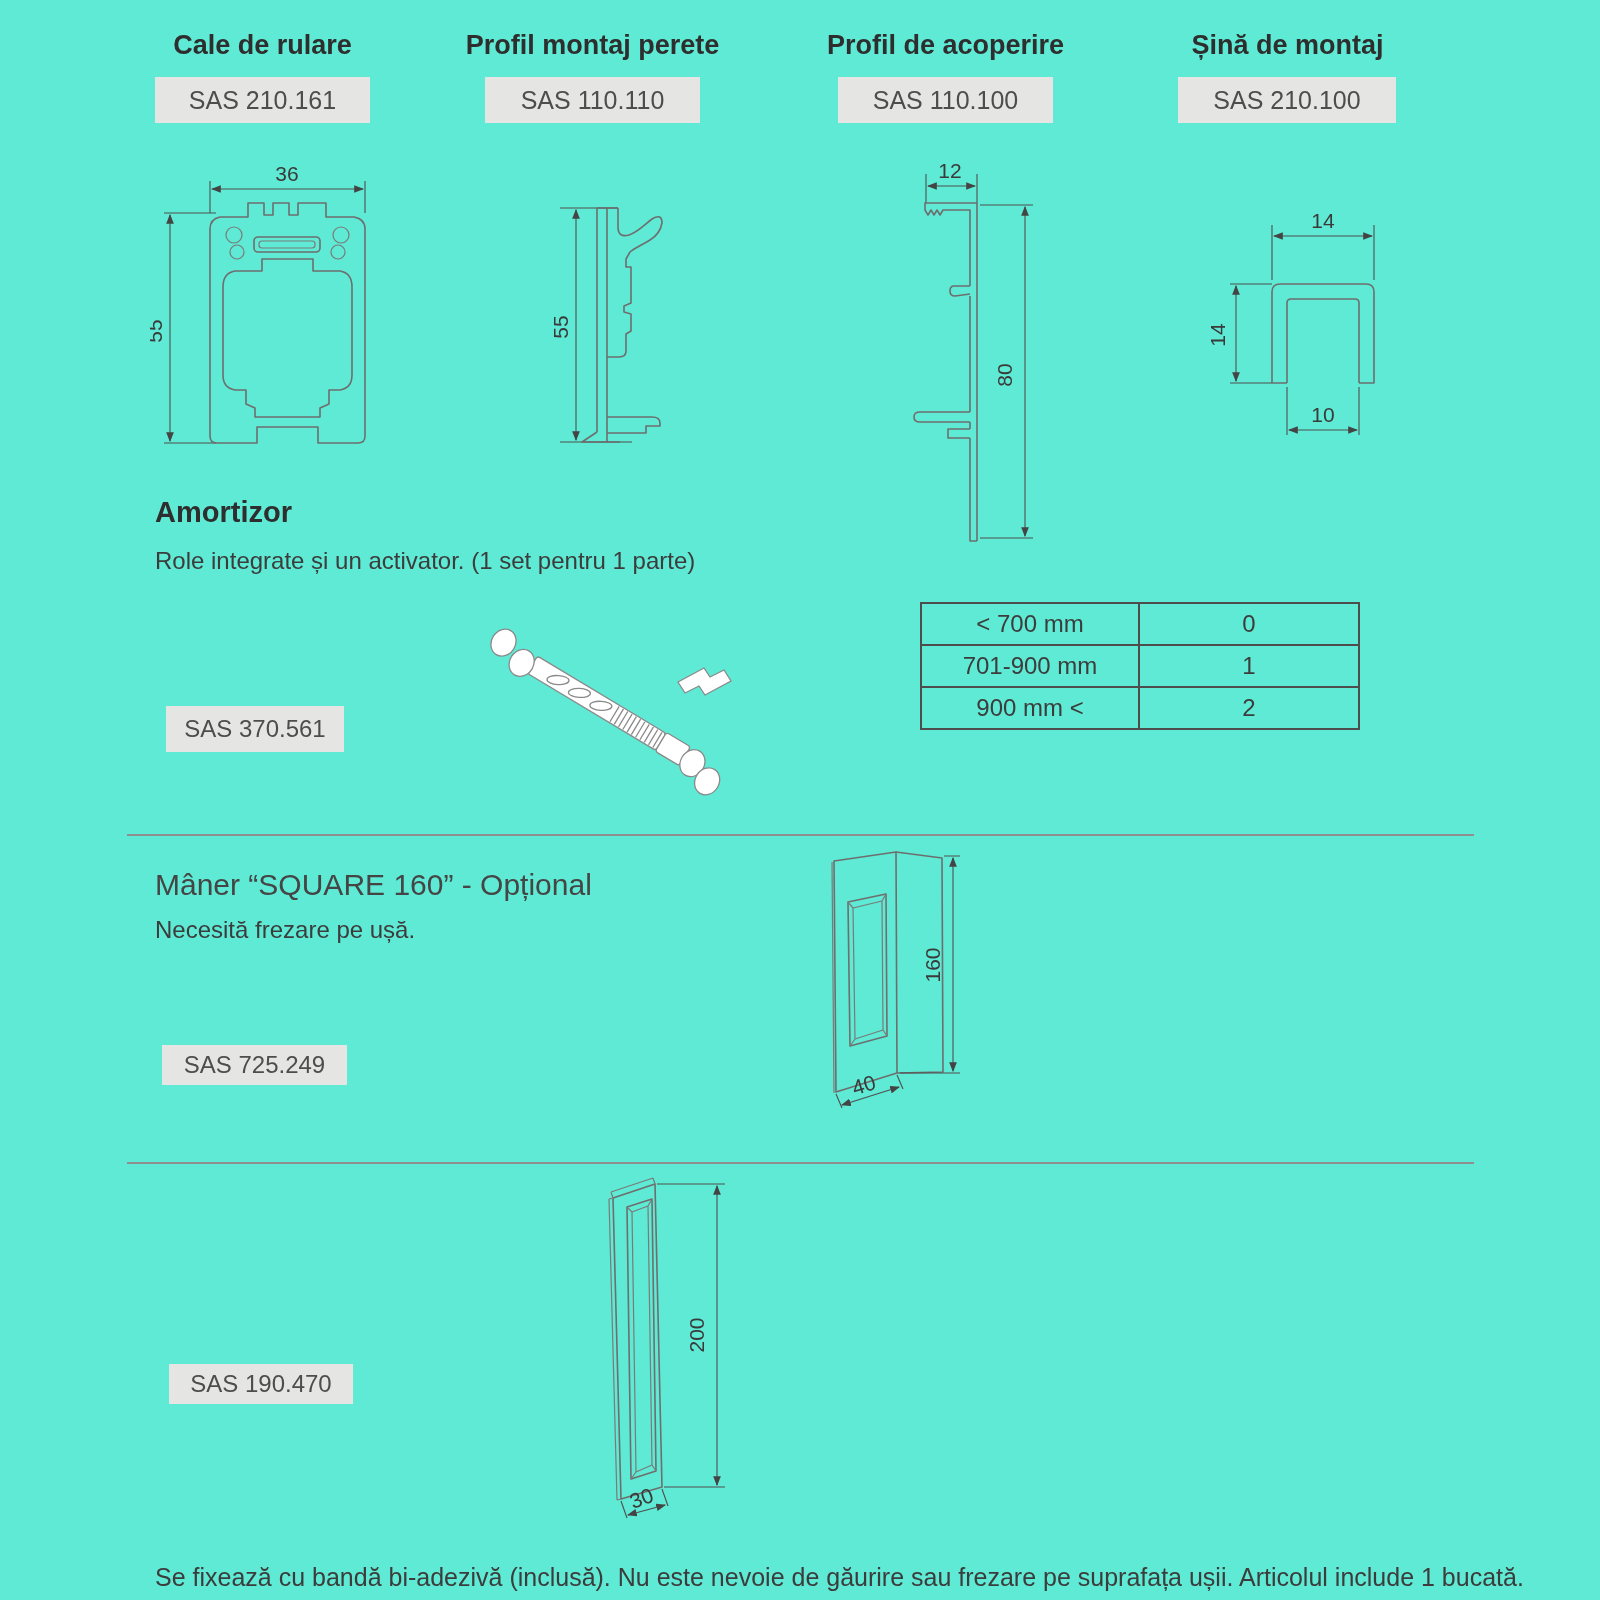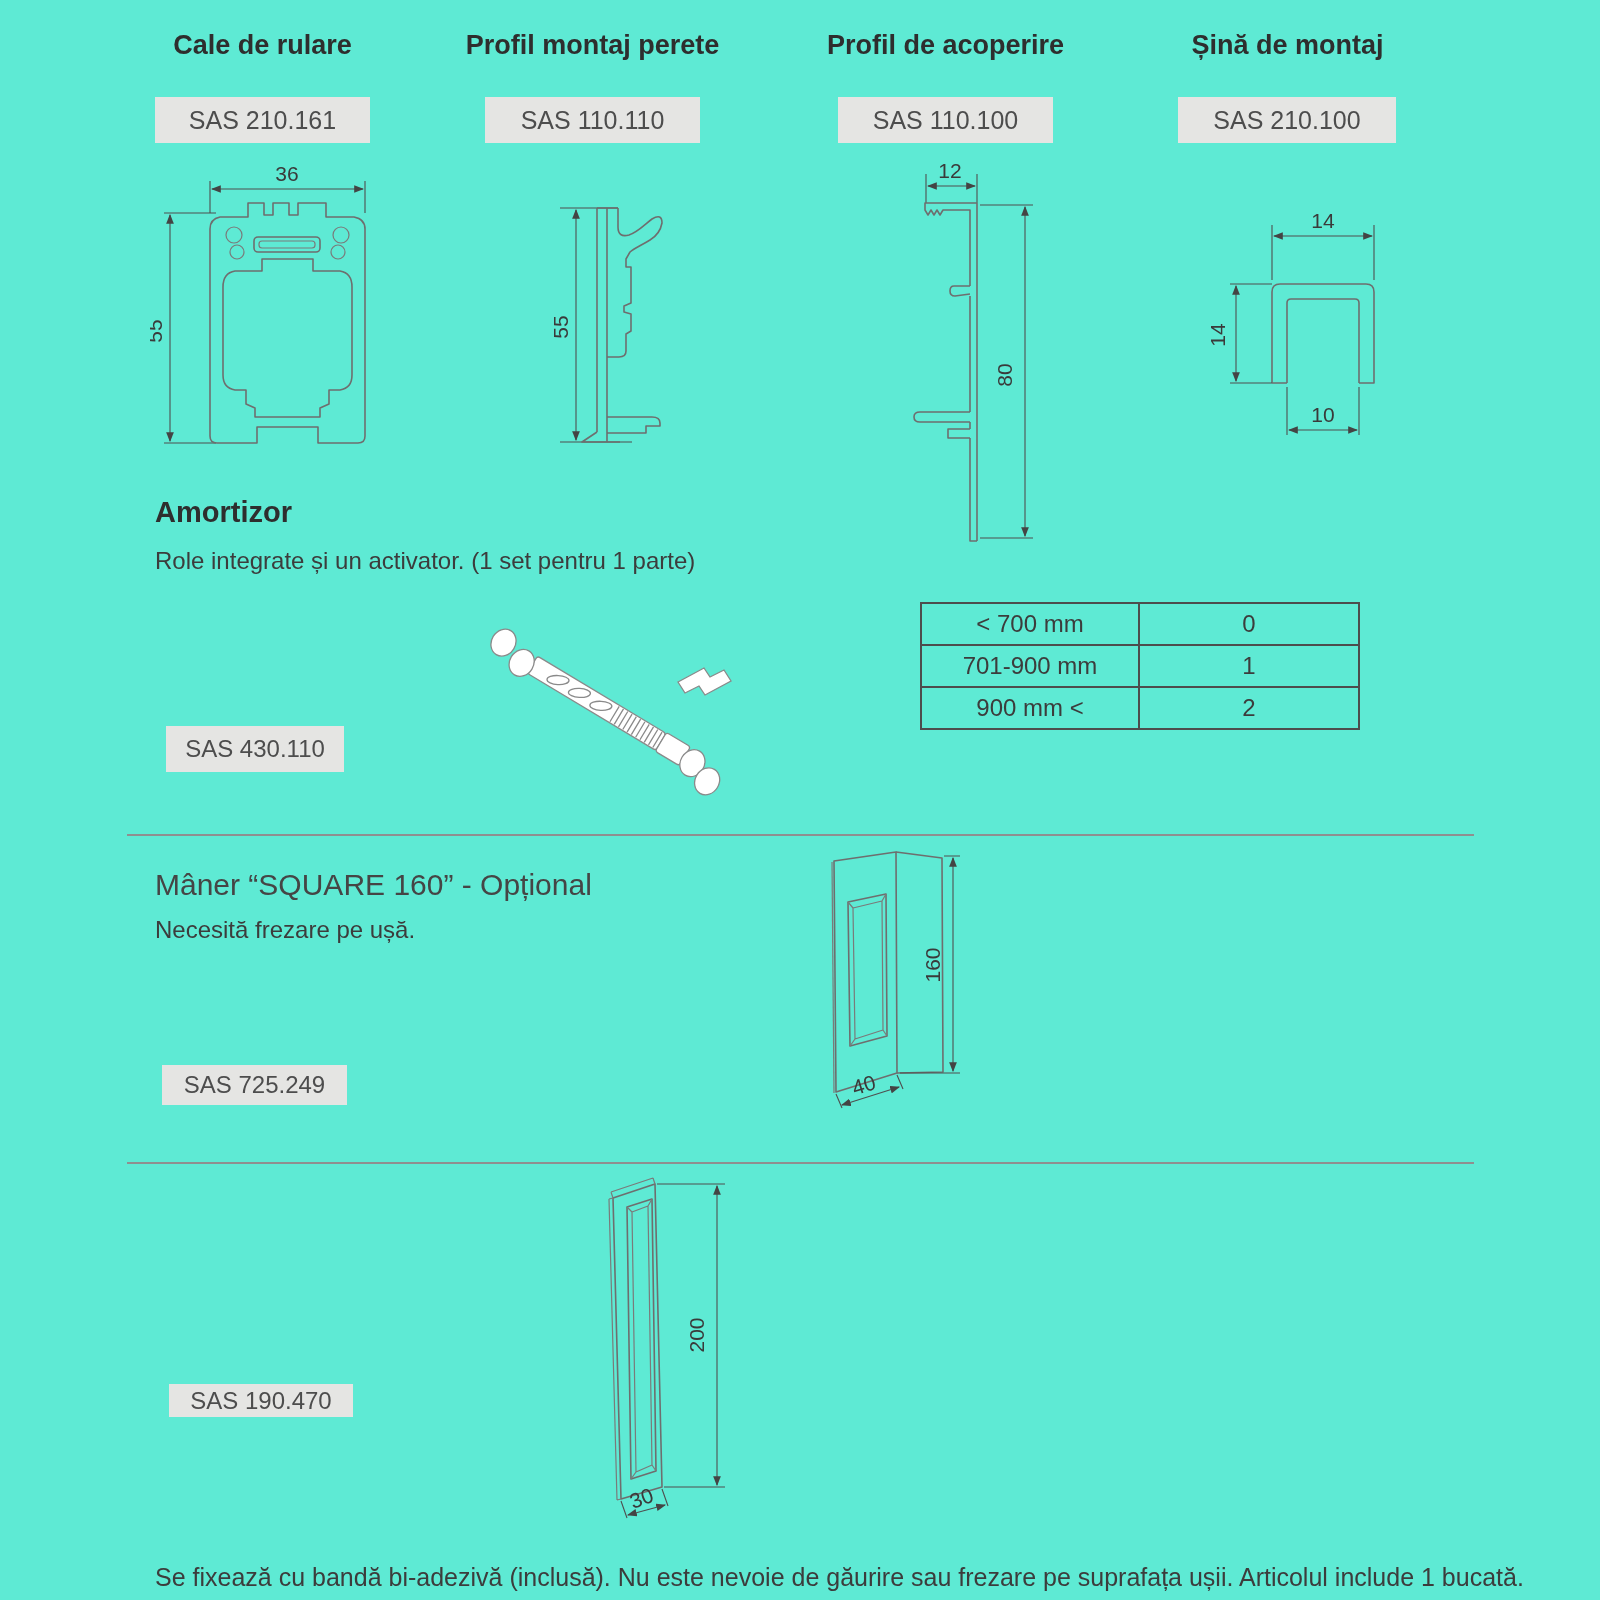--- a/index.html
+++ b/index.html
@@ -1,21 +1,21 @@
 <!DOCTYPE html>
 <html><head>
 <meta charset="utf-8">
 <style>
   html,body{margin:0;padding:0;background:#fff;}
   .page{position:relative;width:1600px;height:1600px;background:#5eead4;
         font-family:"Liberation Sans", sans-serif;color:#3a3a3a;overflow:hidden;}
   .abs{position:absolute;}
   .col-title{font-weight:bold;font-size:27px;color:#2e2e2e;text-align:center;white-space:nowrap;}
   .sas-box{background:#e5e5e3;color:#4d4d4d;font-size:25px;text-align:center;
-           display:flex;align-items:center;justify-content:center;margin-top:20px;}
+           display:flex;align-items:center;justify-content:center;}
   .h-bold{font-weight:bold;font-size:29px;color:#2e2e2e;}
   .body-text{font-size:24px;color:#3c3c3c;}
   .section-title{font-size:30px;color:#454545;}
   .divider{height:2px;background:#8f8f8f;}
   .amr-table{width:440px;}
   .amr-head{display:flex;height:46px;}
   .amr-head div{font-size:24px;color:#3c3c3c;display:flex;align-items:center;justify-content:center;}
   .amr-head div:nth-child(1){width:219px;}
   .amr-head div:nth-child(2){width:221px;}
   .amr-grid{border:2px solid #4d4d4d;}
@@ -133,21 +133,21 @@
     <line class="dim" x1="41" y1="91" x2="41" y2="186" marker-start="url(#a4)" marker-end="url(#a4)"></line>
     <text transform="translate(30,140) rotate(-90)" text-anchor="middle">14</text>
 
     <path class="dim" d="M92,192 V240 M164,192 V240"></path>
     <line class="dim" x1="94" y1="235" x2="162" y2="235" marker-start="url(#a4)" marker-end="url(#a4)"></line>
     <text x="128" y="227" text-anchor="middle">10</text>
   </svg>
 
   <div class="abs h-bold" style="left:155px;top:496px;">Amortizor</div>
   <div class="abs body-text" style="left:155px;top:547px;">Role integrate și un activator. (1 set pentru 1 parte)</div>
-  <div class="abs sas-box" style="left:166px;top:706px;width:178px;height:46px;font-size:24px;">SAS 430.110</div>
+  <div class="abs sas-box" style="left:166px;top:706px;width:178px;height:46px;font-size:24px;">SAS 370.561</div>
 
   <svg class="abs" style="left:470px;top:618px;" width="320" height="215" viewBox="0 0 320 215">
     <g transform="translate(28,26) rotate(31)" fill="#ffffff" stroke="#8a8a8a" stroke-width="1.3">
       <rect x="40" y="-10" width="150" height="20" rx="3"></rect>
       <rect x="190" y="-11" width="28" height="22" rx="3"></rect>
       <ellipse cx="4" cy="-4" rx="12" ry="14"></ellipse>
       <ellipse cx="30" cy="4" rx="12" ry="14"></ellipse>
       <ellipse cx="70" cy="0" rx="11" ry="4.5" transform="rotate(-28 70 0)"></ellipse>
       <ellipse cx="95" cy="0" rx="11" ry="4.5" transform="rotate(-28 95 0)"></ellipse>
       <ellipse cx="120" cy="0" rx="11" ry="4.5" transform="rotate(-28 120 0)"></ellipse>
@@ -200,21 +200,21 @@
     <line class="dim" x1="153" y1="18" x2="153" y2="231" marker-start="url(#a5)" marker-end="url(#a5)"></line>
     <text transform="translate(140,125) rotate(-90)" text-anchor="middle">160</text>
 
     <path class="dim" d="M36,254 L42,268 M97,235 L103,249"></path>
     <line class="dim" x1="42" y1="265" x2="99" y2="247" marker-start="url(#a5)" marker-end="url(#a5)"></line>
     <text transform="translate(66,252) rotate(-17)" text-anchor="middle">40</text>
   </svg>
 
   <div class="abs divider" style="left:127px;top:1162px;width:1347px;"></div>
 
-  <div class="abs sas-box" style="left:169px;top:1364px;width:184px;height:33px;font-size:24px;">SAS 190.470</div>
+  <div class="abs sas-box" style="left:169px;top:1364px;width:184px;height:40px;font-size:24px;">SAS 190.470</div>
 
   <svg class="abs" style="left:580px;top:1165px;" width="190" height="360" viewBox="0 0 190 360">
     <defs>
       <marker id="a6" markerWidth="9" markerHeight="7" refX="8" refY="3.5" orient="auto-start-reverse">
         <path d="M0,0 L9,3.5 L0,7 Z" fill="#444"></path>
       </marker>
     </defs>
 
     <path class="prof" d="M33,33 L75,19 L82,322 L41,334 Z"></path>
     <path class="thin" d="M31,27 L73,13 M33,33 L31,27 M75,19 L73,13 M29,34 L37,335 M33,33 L29,34 M41,334 L37,335"></path>

